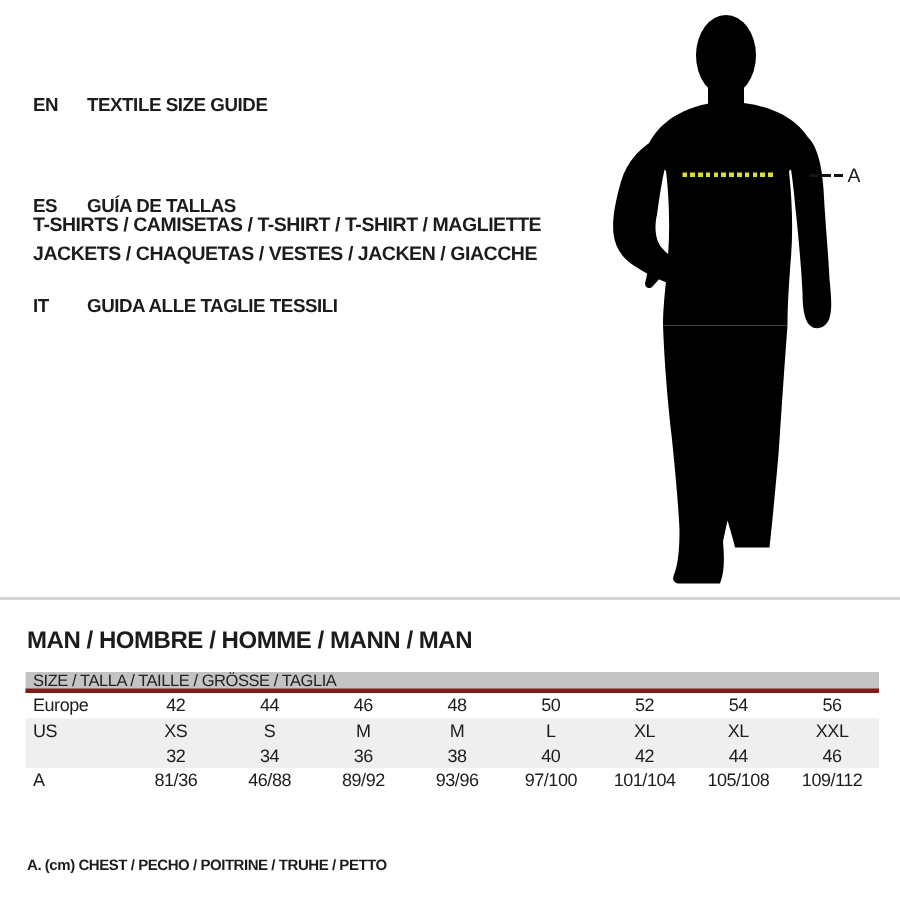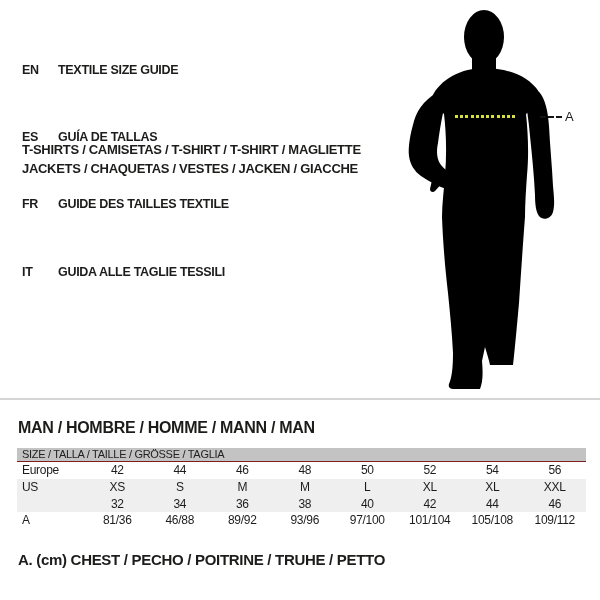--- a/index.html
+++ b/index.html
@@ -30,50 +30,46 @@
   
   .divider { position: absolute; left: 0; top: 398px; width: 600px; height: 2px; background: #d5d5d5; }
 
   
   .section-title { position: absolute; left: 18px; top: 419px; margin: 0; font-size: 16px; font-weight: bold; text-align: right; }
 
   
   .size-table { position: absolute; left: 17px; top: 448px; width: 569px; font-size: 12px; }
   .table-header {
     box-sizing: border-box; height: 14px; line-height: 13px;
-    background: var(--header-bg, #c3c3c3); border-bottom: 1px solid #7f1d1d;
+    background: var(--header-bg, #c3c3c3); border-bottom: 3px solid #7f1d1d;
     padding-left: 5px; font-size: 11px; color: #222;
   }
   .trow { display: flex; height: 16.75px; line-height: 16.75px; background: #fff; }
   .trow.shaded { background: var(--shaded-bg, #f0efef); }
   .tlabel { width: 69px; padding-left: 5px; box-sizing: border-box; }
   .tcell { flex: 1; text-align: center; }
 
   
-  .footnote { position: absolute; left: 18px; top: 551px; font-size: 15px; font-weight: bold; }
+  .footnote { position: absolute; left: 18px; top: 572px; font-size: 10px; font-weight: bold; }
 
   .silhouette { fill: #000; }
 </style>
 </head>
 <body>
 
 <div class="canvas">
 
   <section class="lang-list">
       <div class="lang-row">
         <span class="lang-code">EN</span>
         <span class="lang-label">TEXTILE SIZE GUIDE</span>
       </div>
       <div class="lang-row">
         <span class="lang-code">ES</span>
         <span class="lang-label">GUÍA DE TALLAS</span>
-      </div>
-      <div class="lang-row">
-        <span class="lang-code">FR</span>
-        <span class="lang-label">GUIDE DES TAILLES TEXTILE</span>
       </div>
       <div class="lang-row">
         <span class="lang-code">IT</span>
         <span class="lang-label">GUIDA ALLE TAGLIE TESSILI</span>
       </div>
     </section>
 
   <div class="categories">
     <div>T-SHIRTS / CAMISETAS / T-SHIRT / T-SHIRT / MAGLIETTE</div>
     <div>JACKETS / CHAQUETAS / VESTES / JACKEN / GIACCHE</div>

